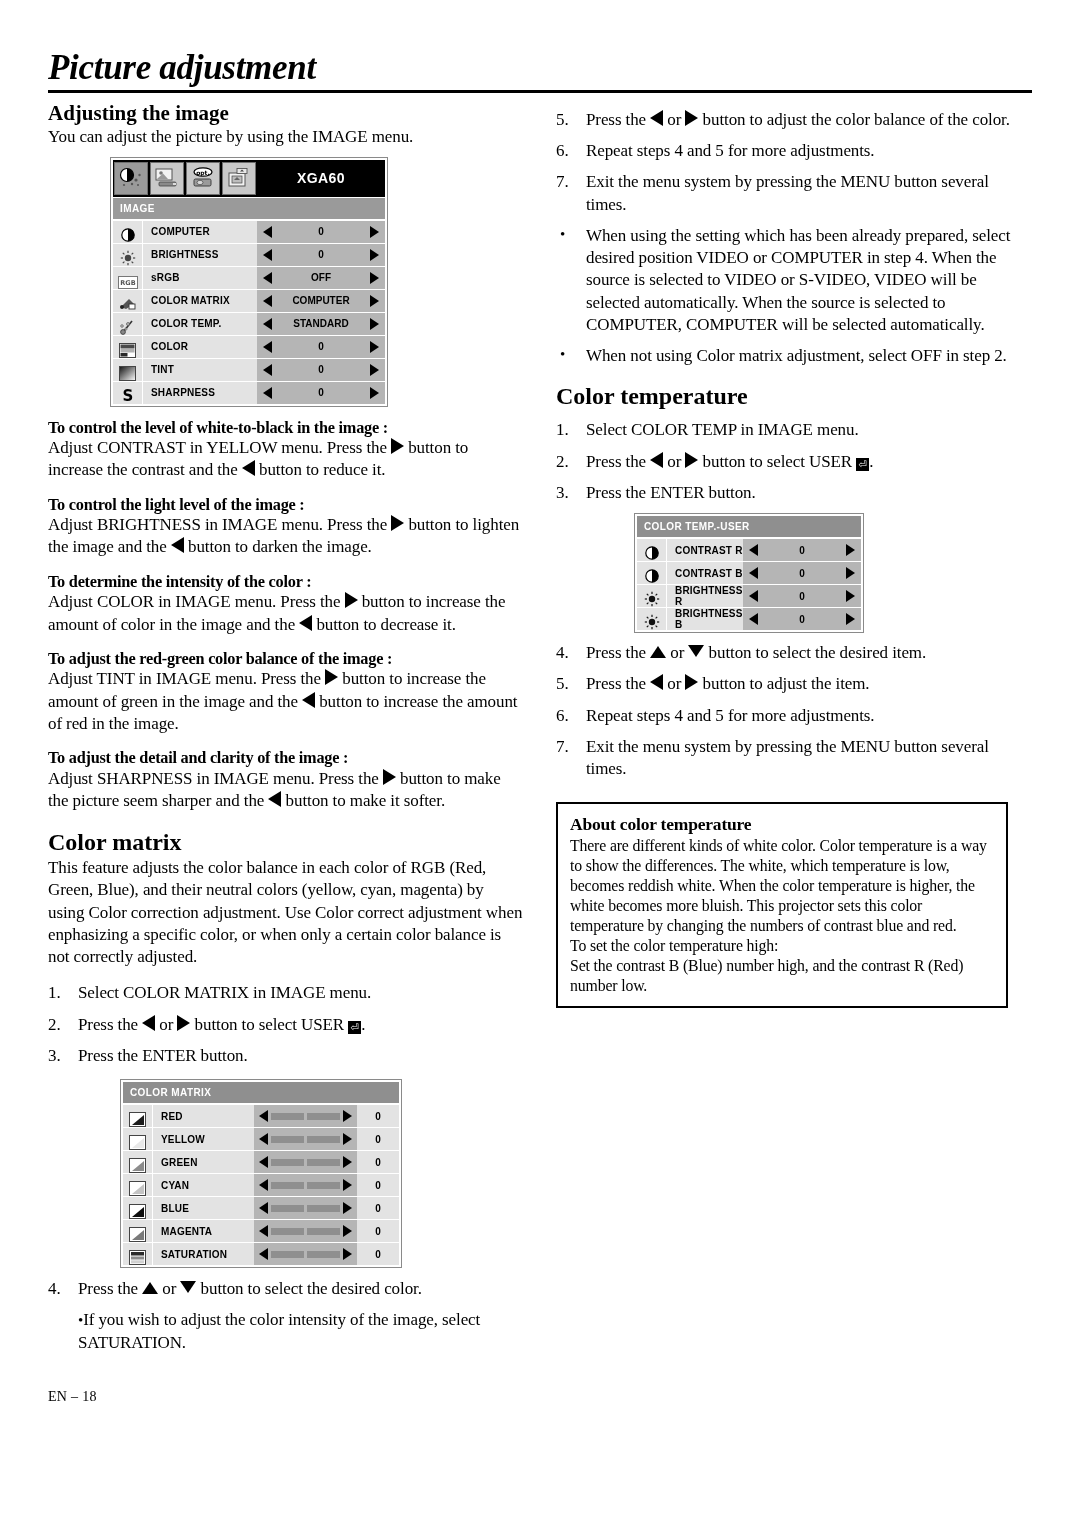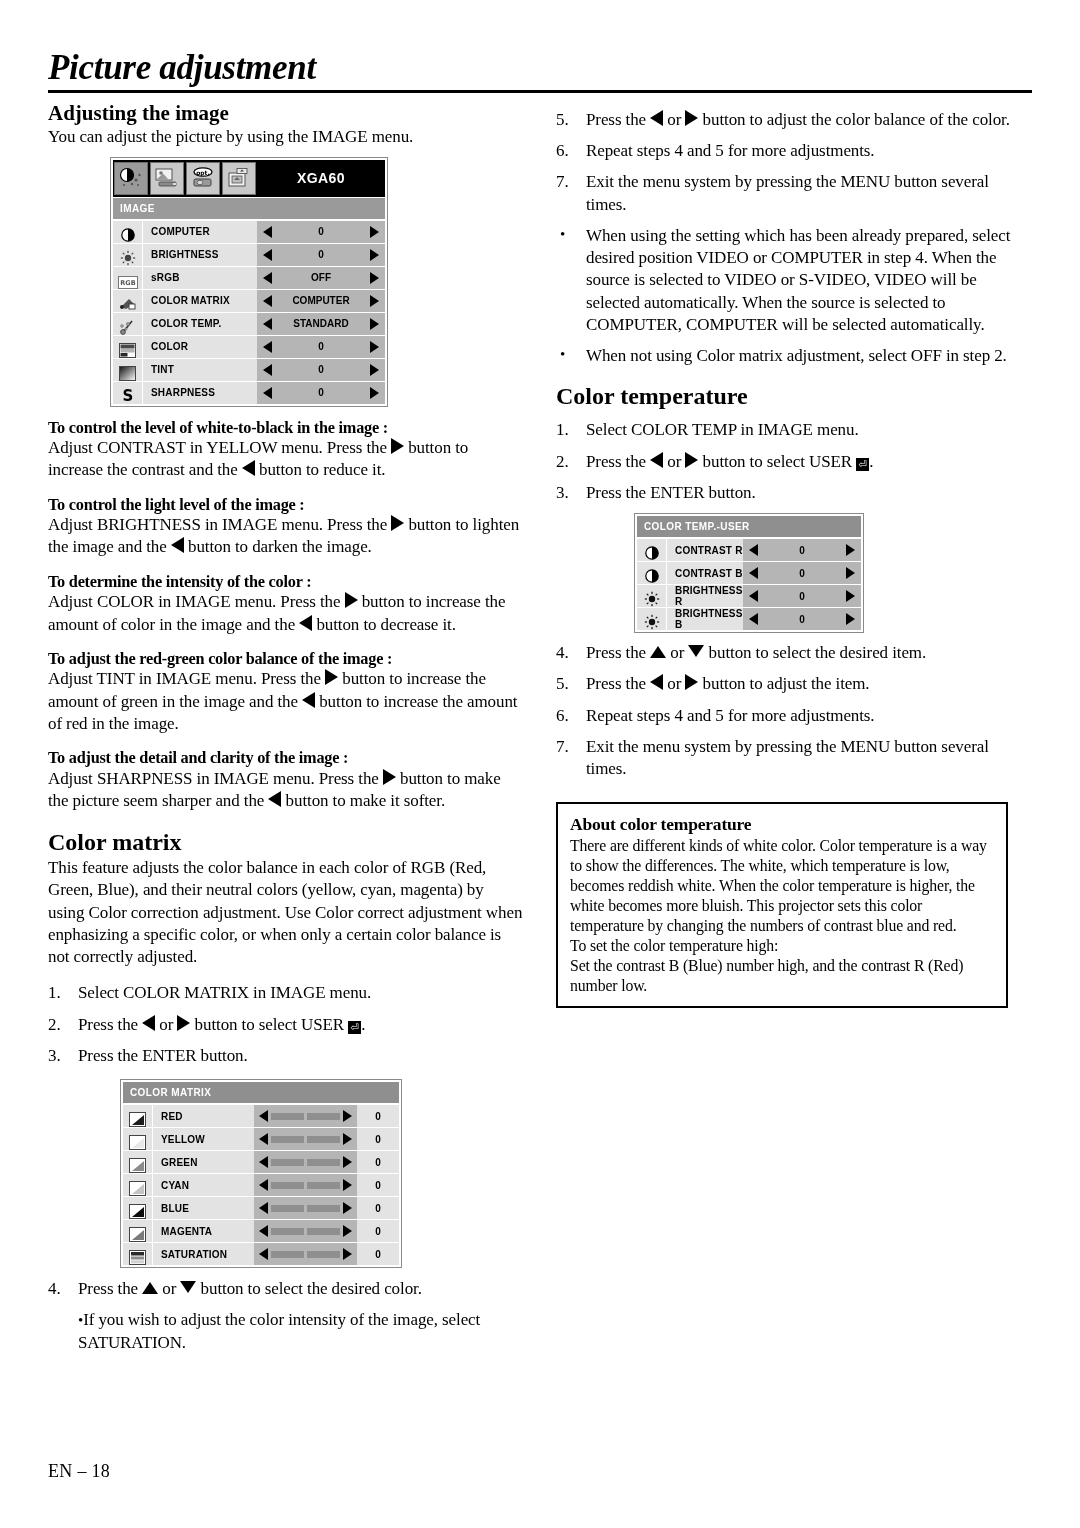--- a/index.html
+++ b/index.html
@@ -269,22 +269,22 @@
     font-size: 15.8px;
     line-height: 1.26;
     margin: 0;
     letter-spacing: -0.15px;
   }
 
   
   .footer {
     position: absolute;
     left: 48px;
-    top: 1461px;
-    font-size: 18px;
+    top: 1389px;
+    font-size: 14px;
     letter-spacing: 0.3px;
   }
 
   .menu-wrap { margin: 8px 0 0 62px; }
   .menu-wrap.cm { margin: 12px 0 0 72px; }
   .menu-wrap.ct { margin: 9px 0 0 78px; }
 </style>
 </head>
 <body>
 

